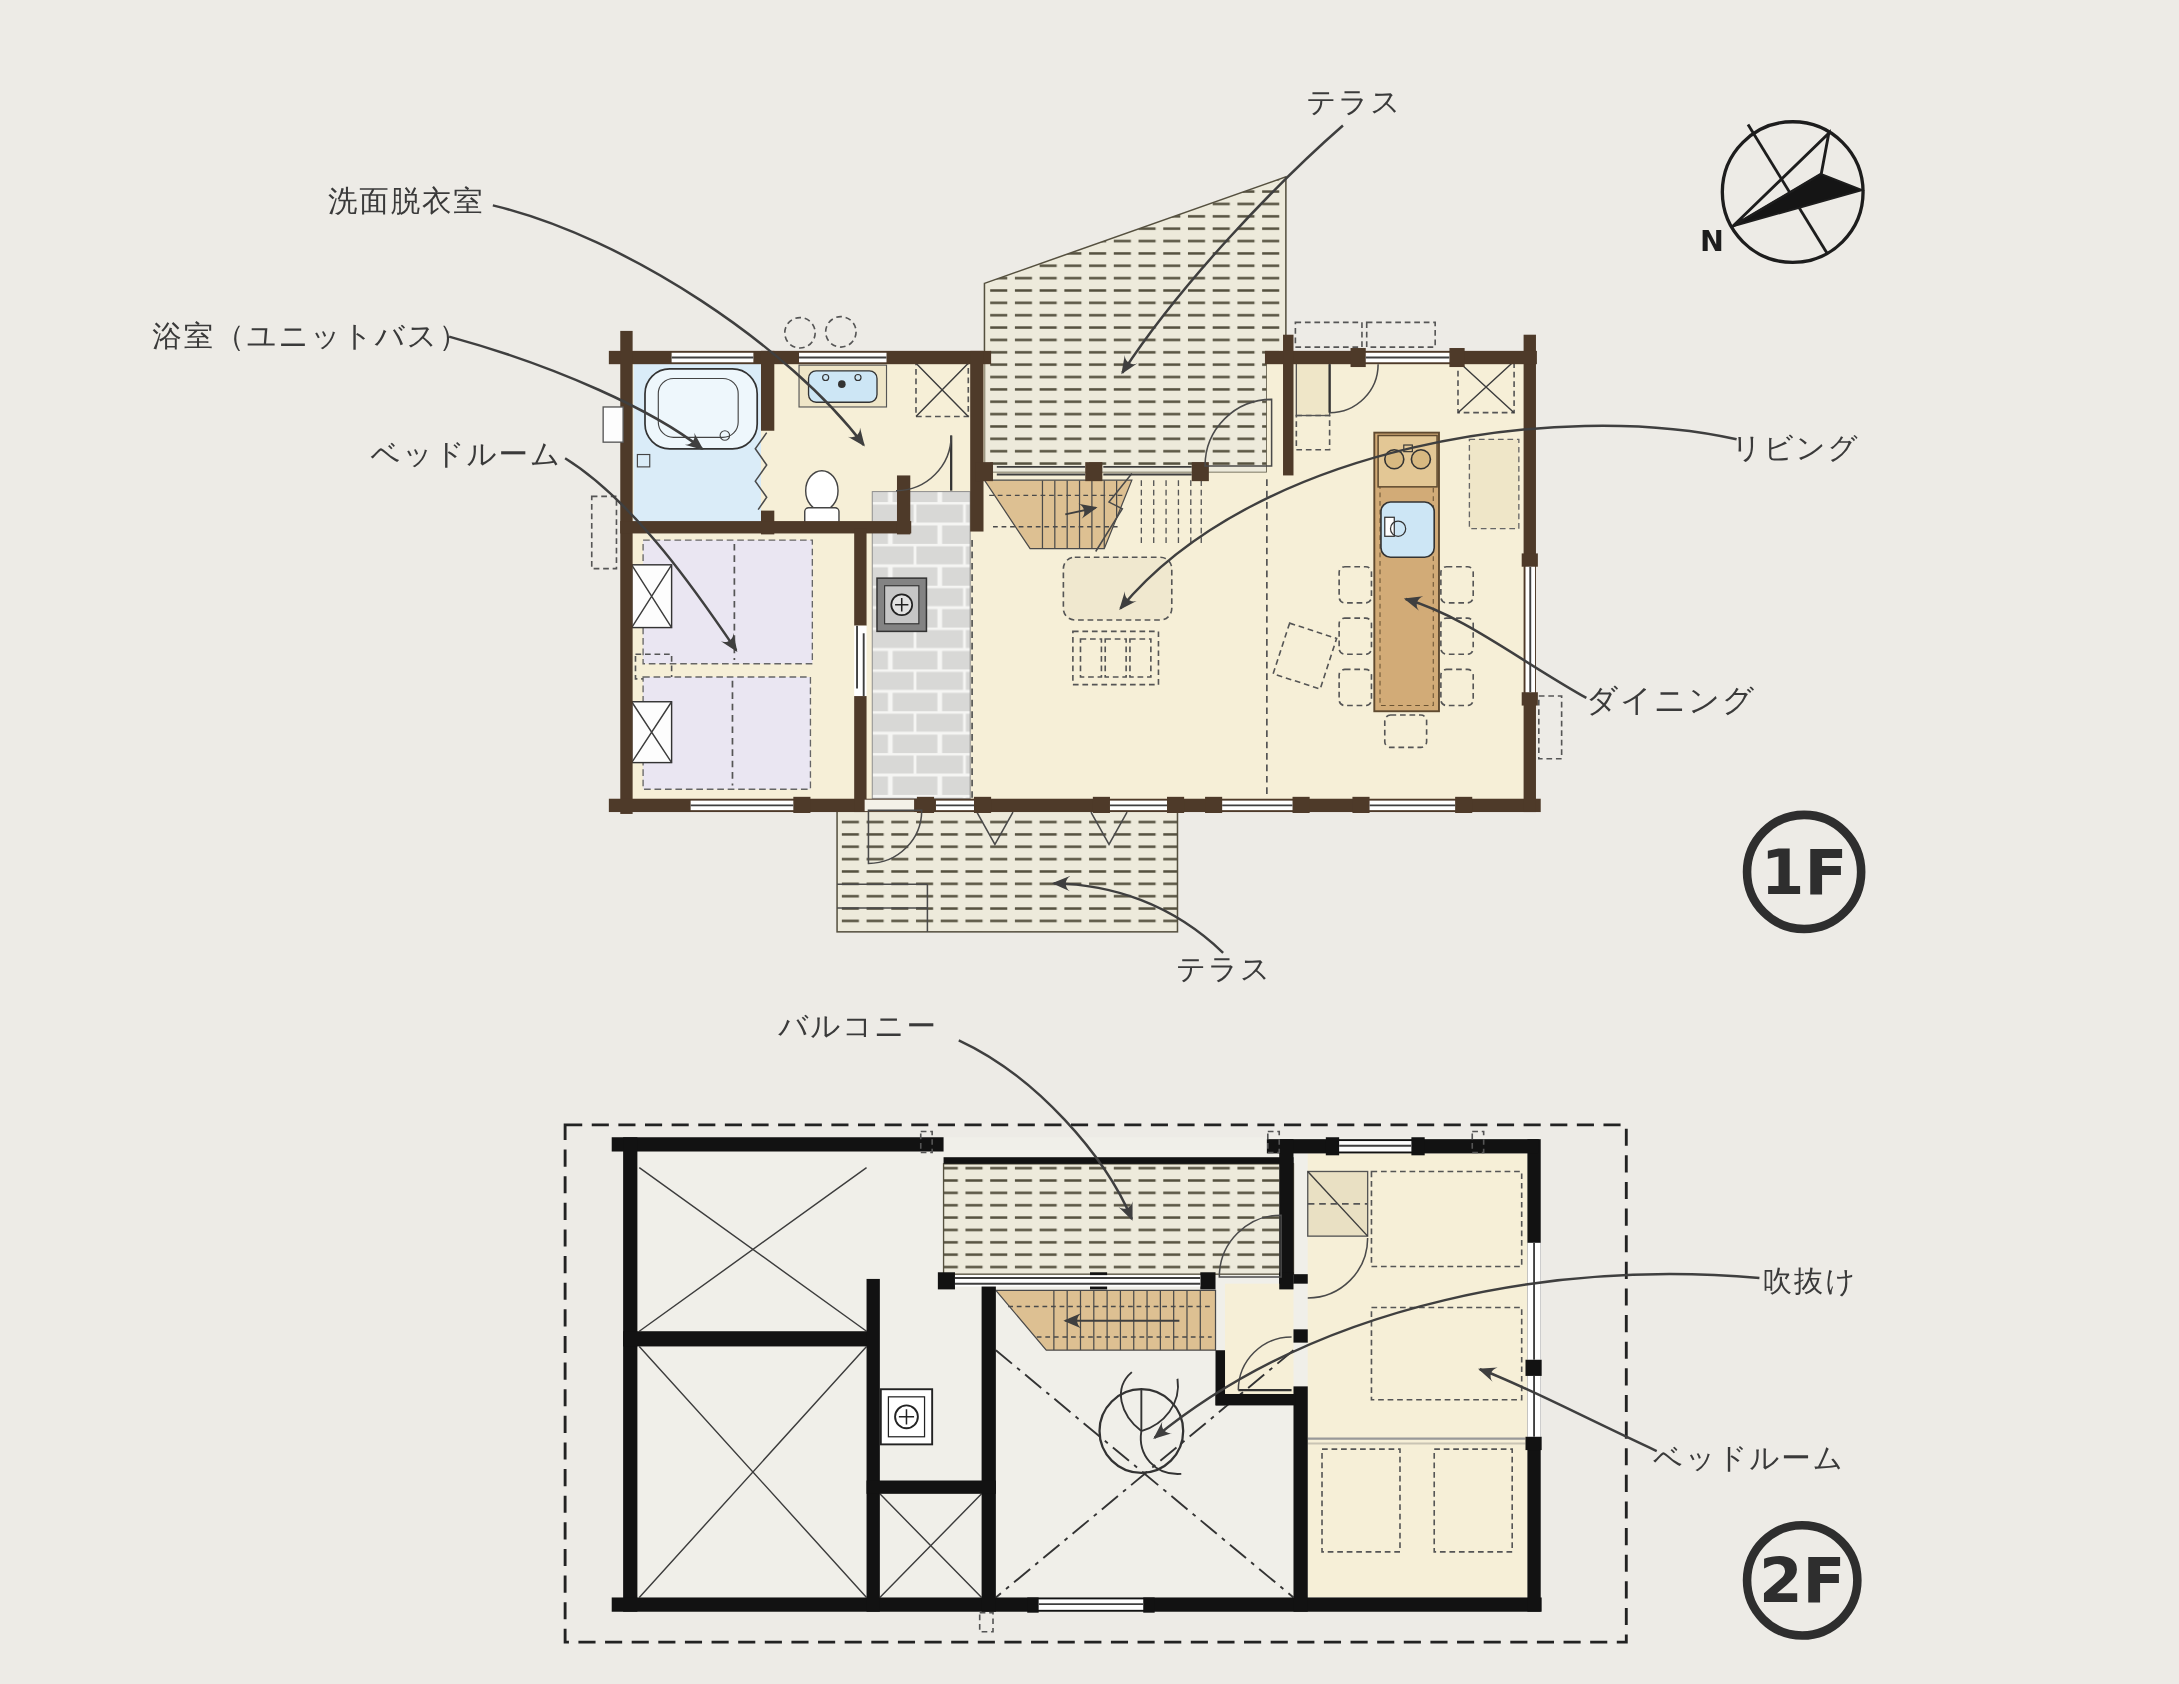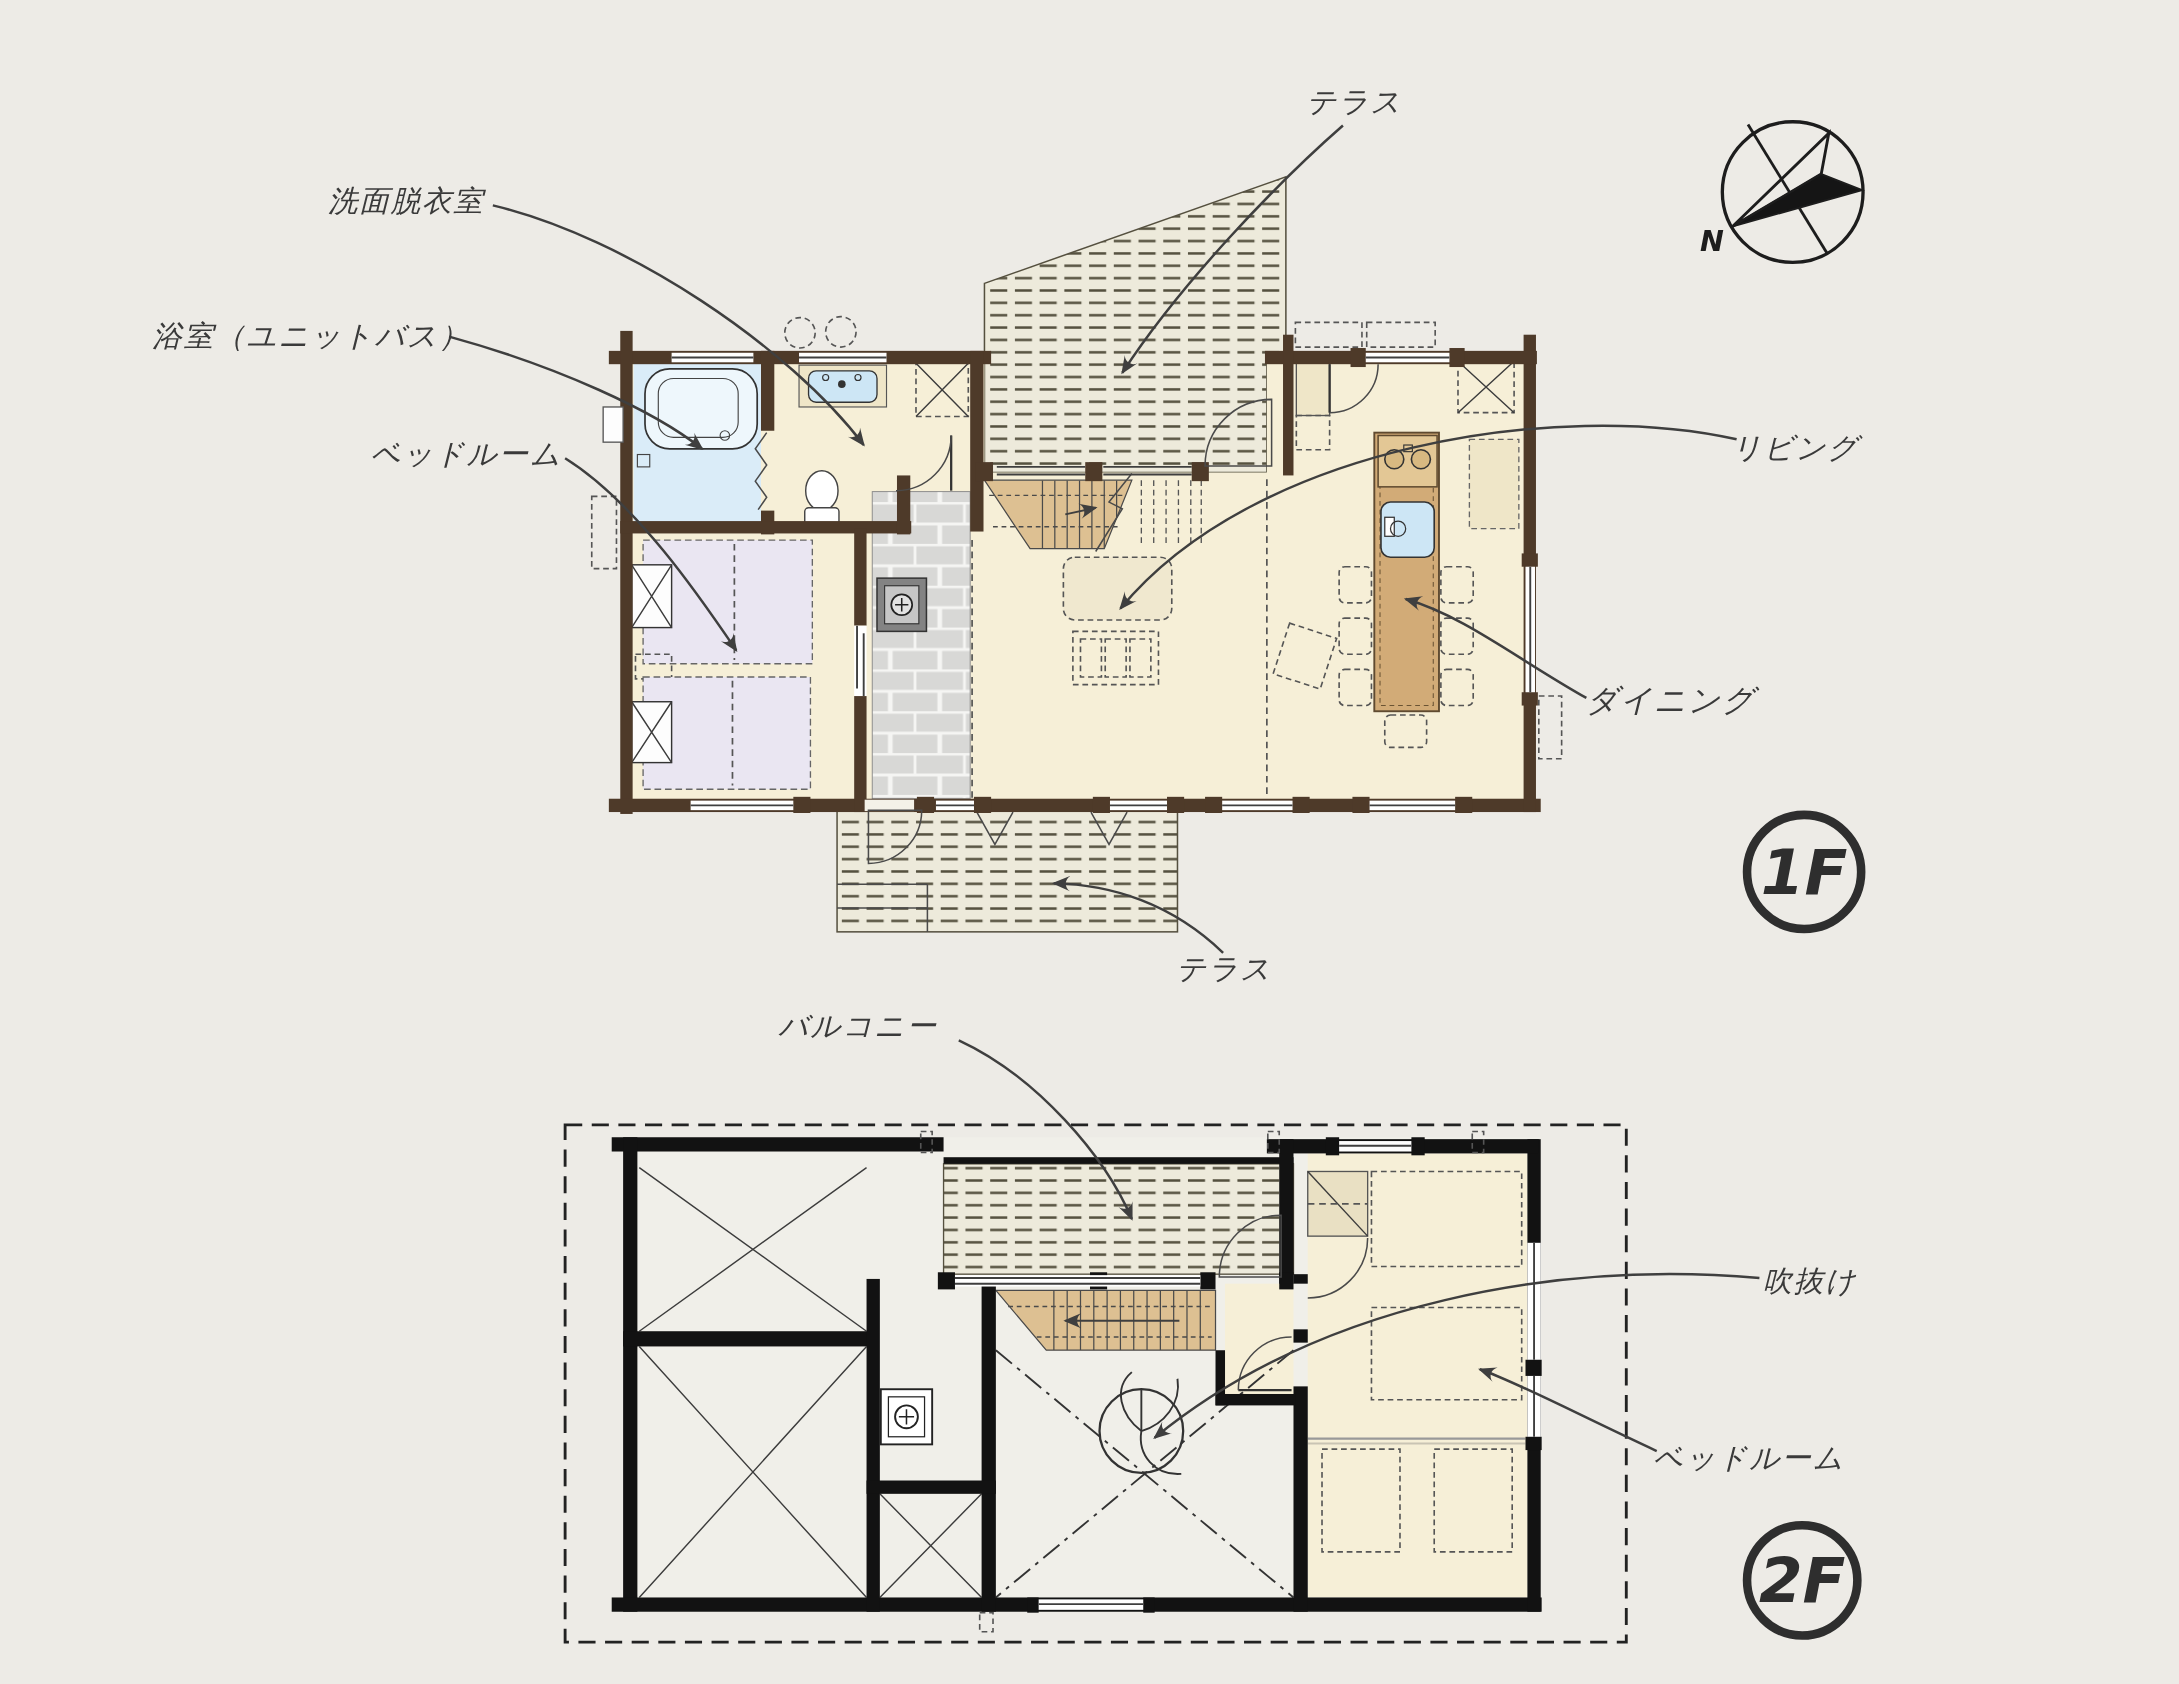--- a/index.html
+++ b/index.html
@@ -1,16 +1,16 @@
 <!DOCTYPE html>
 <html style="--background: #edebe6; --ink: #3a3a3a; --wall1: #4e3a29; --wall2: #121212; --floor: #f6efd7; --interior2f: #f0efe9; --bath: #daecf8; --deck: #edeadb; --deckline: #54503e; --tile: #d8d8d6; --stairs: #ddc092; --wood: #d2ab77; --sink: #cde6f5; --linen: #eae6f2; --beige: #efe6c8;font-size:15px"><head>
 <meta charset="utf-8">
 <style>
   html,body{margin:0;padding:0;background:var(--background,#edebe6);}
-  .stage{position:relative;width:2180px;height:1684px;background:var(--background,#edebe6);font-family:"DejaVu Sans","Liberation Sans",sans-serif;font-style:italic;}
+  .stage{position:relative;width:2180px;height:1684px;background:var(--background,#edebe6);font-family:"DejaVu Sans","Liberation Sans",sans-serif;}
   svg{position:absolute;left:0;top:0;}
   .w1{fill:var(--wall1,#4e3a29);}
   .w2{fill:var(--wall2,#121212);}
   .flr{fill:var(--floor,#f6efd7);}
   .bg2{fill:var(--interior2f,#f0efe9);}
   .thin{stroke:#4a4a4a;stroke-width:1.6;fill:none;}
   .thick{stroke:#333;stroke-width:2.4;fill:none;}
   .dash{stroke:#555;stroke-width:1.8;fill:none;stroke-dasharray:7 5;}
   .xline{stroke:#3c3c3c;stroke-width:1.5;fill:none;}
   .dashdot{stroke:#333;stroke-width:2;fill:none;stroke-dasharray:22 7 4 7;}

